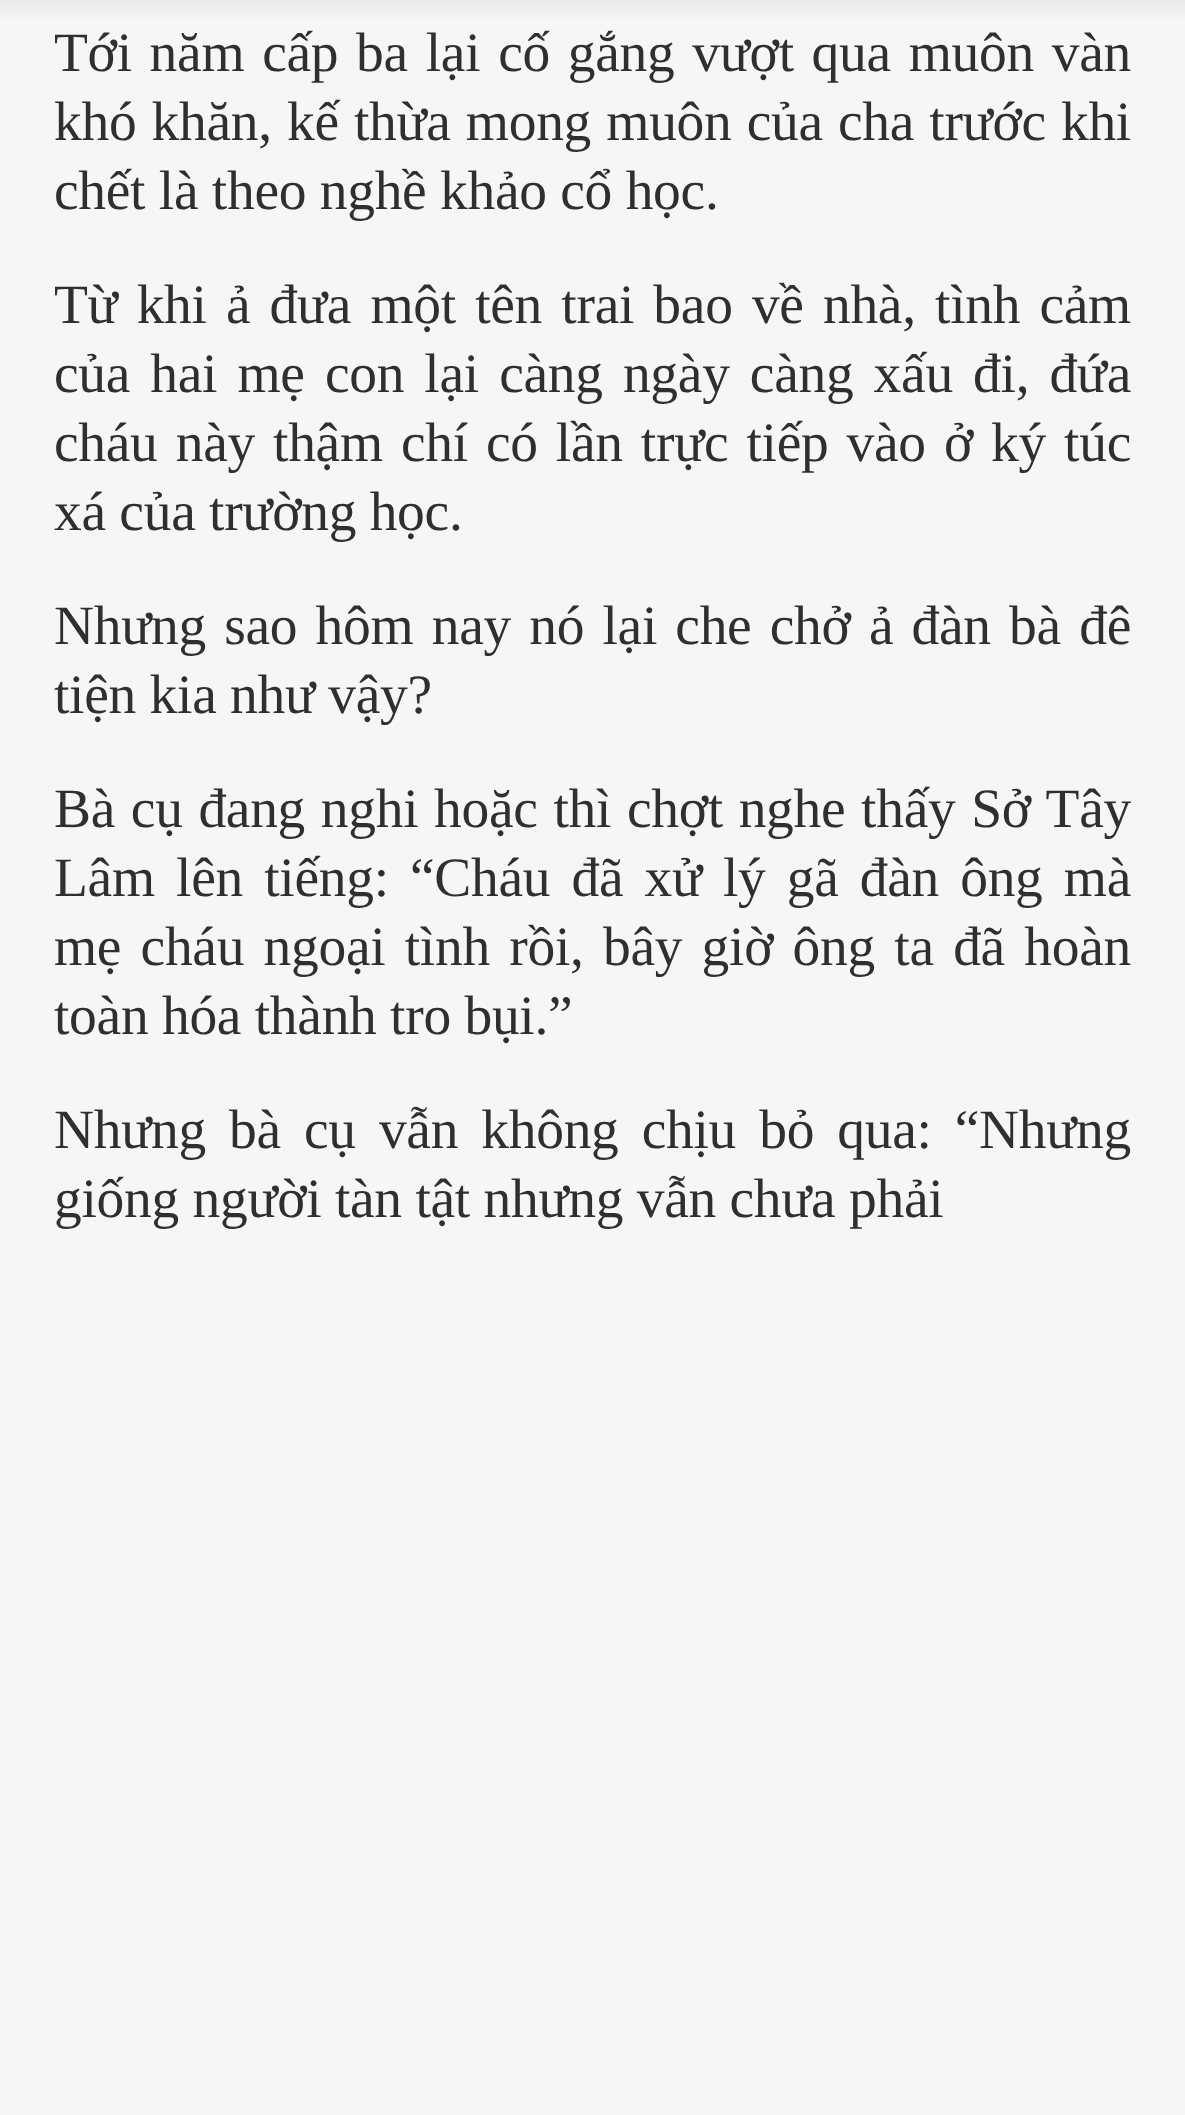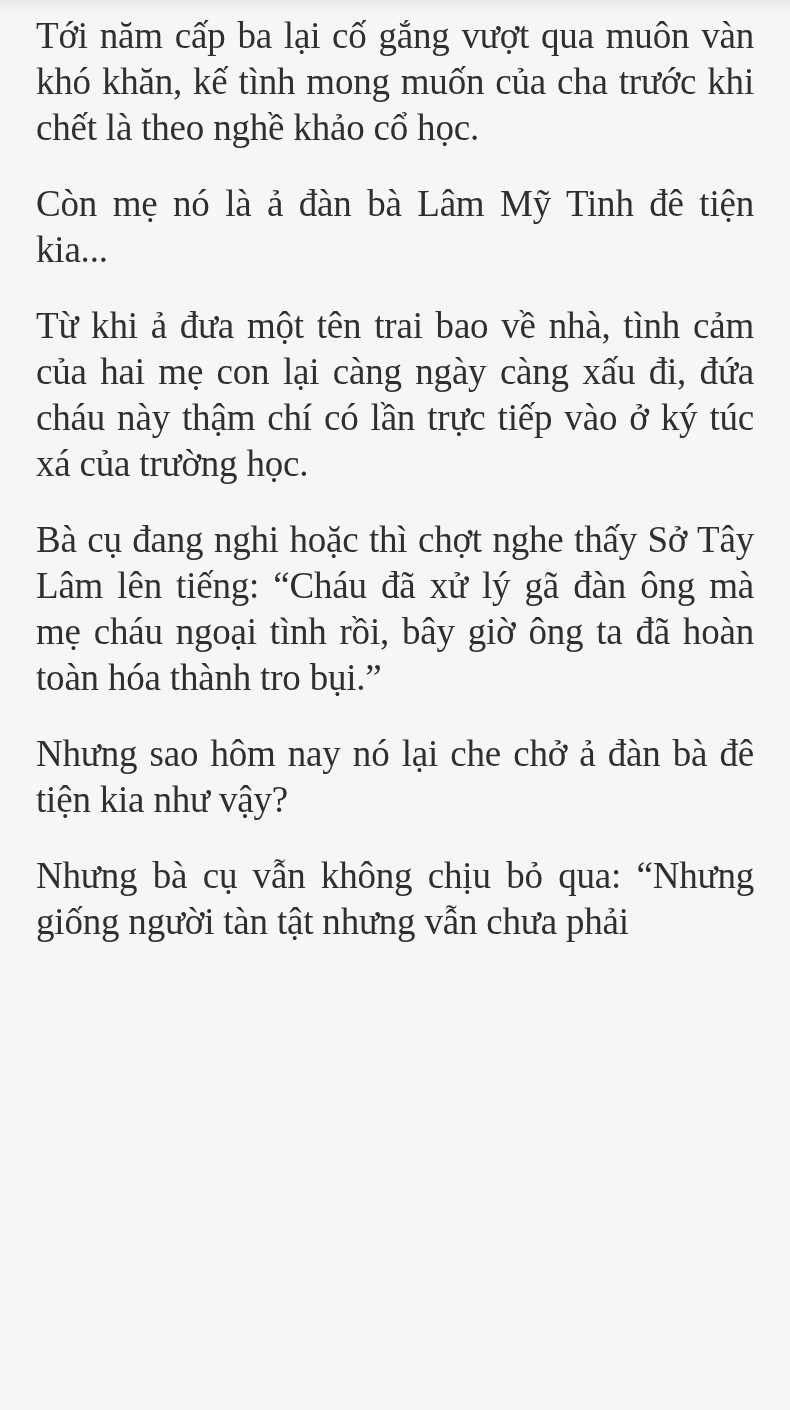--- a/index.html
+++ b/index.html
@@ -39,19 +39,18 @@
     height: 14px;
     background: linear-gradient(#e9e9e9, rgba(233,233,233,0));
     pointer-events: none;
   }
 </style>
 </head>
 <body>
 
 <div class="reader-page">
   <div class="top-shade"></div>
-  <p>Tới năm cấp ba lại cố gắng vượt qua muôn vàn khó khăn, kế tình mong muốn của cha trước khi chết là theo nghề khảo cổ học.</p>
-  <p>Còn mẹ nó là ả đàn bà Lâm Mỹ Tinh đê tiện kia...</p>
+  <p>Tới năm cấp ba lại cố gắng vượt qua muôn vàn khó khăn, kế thừa mong muôn của cha trước khi chết là theo nghề khảo cổ học.</p>
   <p>Từ khi ả đưa một tên trai bao về nhà, tình cảm của hai mẹ con lại càng ngày càng xấu đi, đứa cháu này thậm chí có lần trực tiếp vào ở ký túc xá của trường học.</p>
+  <p>Nhưng sao hôm nay nó lại che chở ả đàn bà đê tiện kia như vậy?</p>
   <p>Bà cụ đang nghi hoặc thì chợt nghe thấy Sở Tây Lâm lên tiếng: “Cháu đã xử lý gã đàn ông mà mẹ cháu ngoại tình rồi, bây giờ ông ta đã hoàn toàn hóa thành tro bụi.”</p>
-  <p>Nhưng sao hôm nay nó lại che chở ả đàn bà đê tiện kia như vậy?</p>
   <p>Nhưng bà cụ vẫn không chịu bỏ qua: “Nhưng giống người tàn tật nhưng vẫn chưa phải</p>
 </div>
 
 </body></html>

